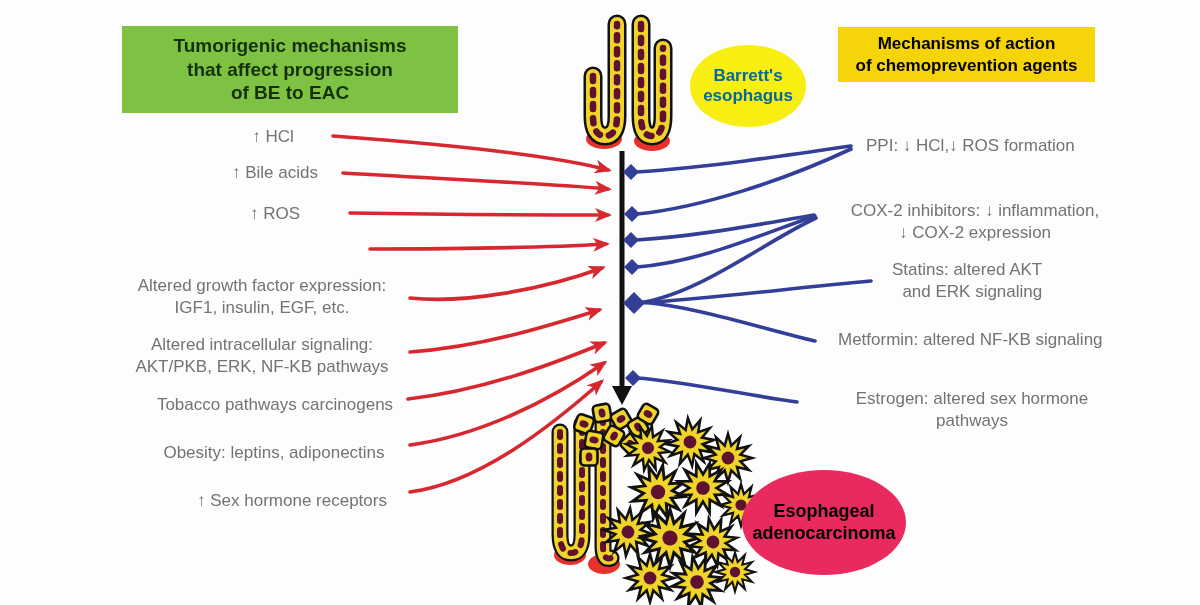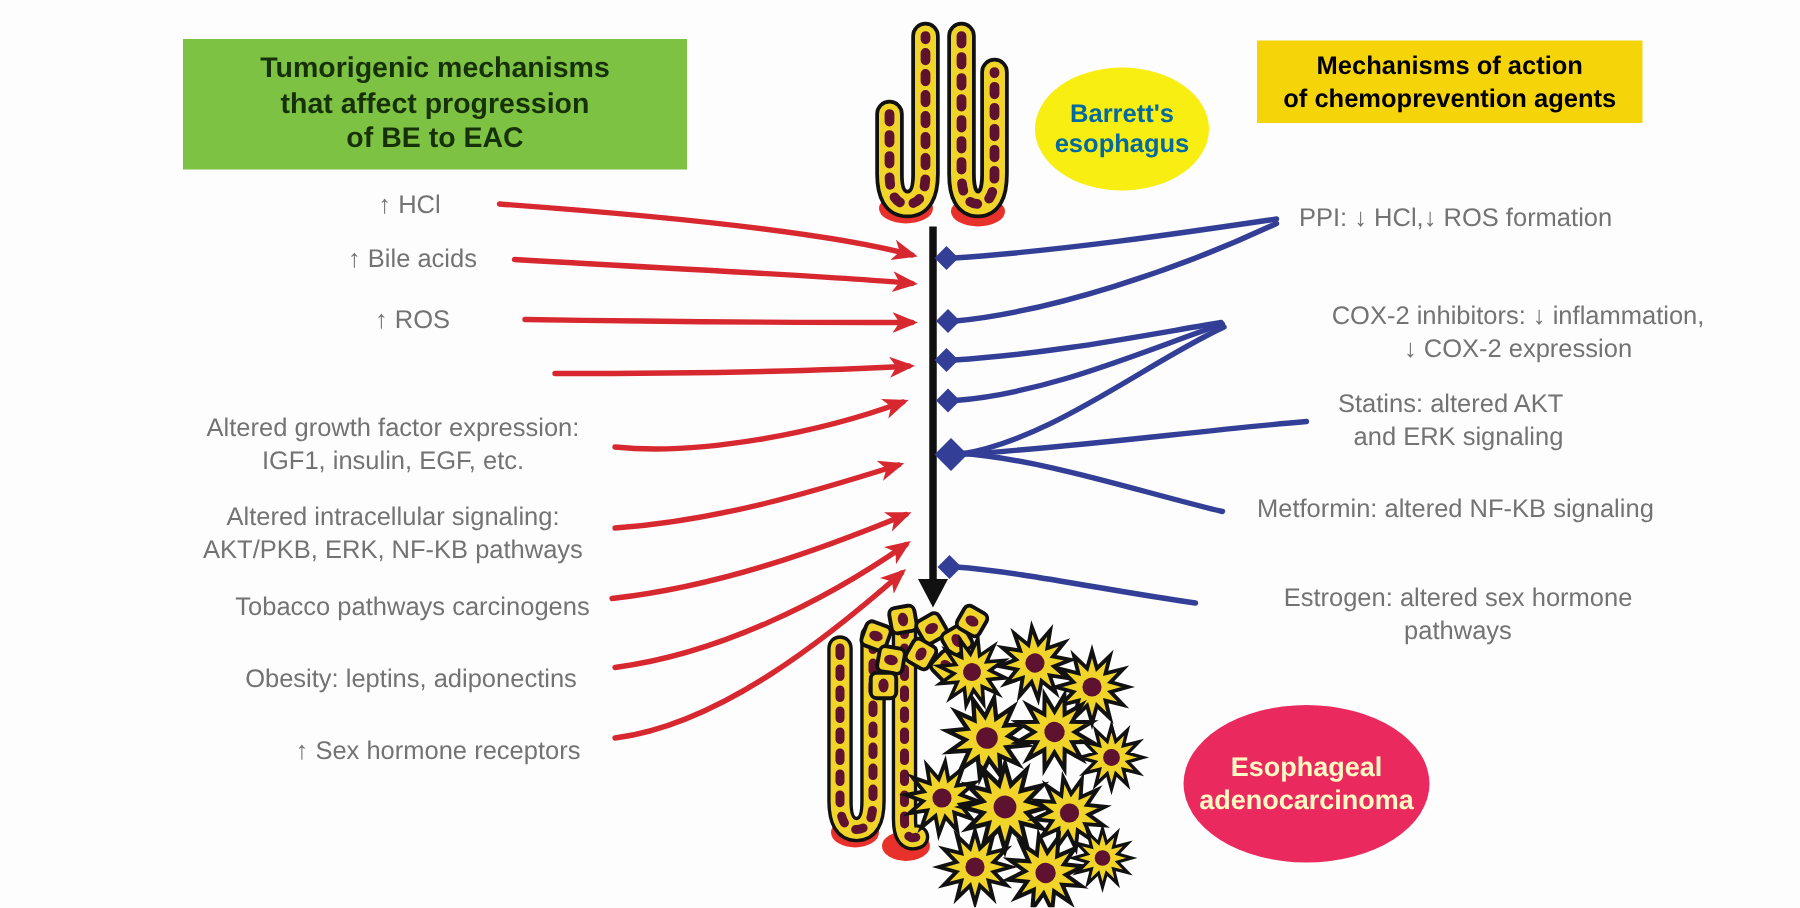--- a/index.html
+++ b/index.html
@@ -12,22 +12,22 @@
   .box{position:absolute;display:flex;align-items:center;justify-content:center;
        text-align:center;white-space:pre-line;font-weight:700;line-height:1.25;}
   .box.green{left:122px;top:26px;width:336px;height:87px;background:#7dc242;
        color:#163009;font-size:19px;}
   .box.yellow{left:838px;top:27px;width:257px;height:55px;background:#f6d40a;
        color:#000000;font-size:17px;}
   .ellipse{position:absolute;border-radius:50%;display:flex;align-items:center;
        justify-content:center;text-align:center;white-space:pre-line;font-weight:700;}
   .ellipse.barretts{left:690px;top:45px;width:116px;height:82px;background:#f8ee12;
        color:#0369a1;font-size:17px;line-height:1.2;}
-  .ellipse.eac{left:789px;top:470px;width:164px;height:105px;background:#ea2a5e;
-       color:#fef9c3;font-size:18px;line-height:1.2;}
+  .ellipse.eac{left:742px;top:470px;width:164px;height:105px;background:#ea2a5e;
+       color:#000000;font-size:18px;line-height:1.2;}
 </style>
 </head>
 <body>
 
 <div id="fig">
 
   <svg id="layer-svg" width="1200" height="605" viewBox="0 0 1200 605">
     <defs>
       <marker id="redhead" markerUnits="userSpaceOnUse" markerWidth="22" markerHeight="18" refX="13" refY="7" orient="auto">
         <path d="M0,0 L17,7 L0,14 L4.5,7 Z" fill="#d7282f"></path>
@@ -146,21 +146,21 @@
   <div class="lbl" style="left:275px;top:173px">↑ Bile acids</div>
   <div class="lbl" style="left:262px;top:297px">Altered growth factor expression:
 IGF1, insulin, EGF, etc.</div>
   <div class="lbl" style="left:262px;top:356px">Altered intracellular signaling:
 AKT/PKB, ERK, NF-KB pathways</div>
   <div class="lbl" style="left:275px;top:405px">Tobacco pathways carcinogens</div>
   <div class="lbl" style="left:274px;top:453px">Obesity: leptins, adiponectins</div>
   <div class="lbl" style="left:292px;top:501px">↑ Sex hormone receptors</div>
 
   <div class="lbl la" style="left:866px;top:146px">PPI: ↓ HCl,↓ ROS formation</div>
-  <div class="lbl" style="left:1012px;top:222px">COX-2 inhibitors: ↓ inflammation,
+  <div class="lbl" style="left:975px;top:222px">COX-2 inhibitors: ↓ inflammation,
 ↓ COX-2 expression</div>
   <div class="lbl la" style="left:892px;top:281px">Statins: altered AKT
 and ERK signaling</div>
   <div class="lbl la" style="left:838px;top:340px">Metformin: altered NF-KB signaling</div>
   <div class="lbl" style="left:972px;top:410px">Estrogen: altered sex hormone
 pathways</div>
 
 </div>
 
 </body></html>

